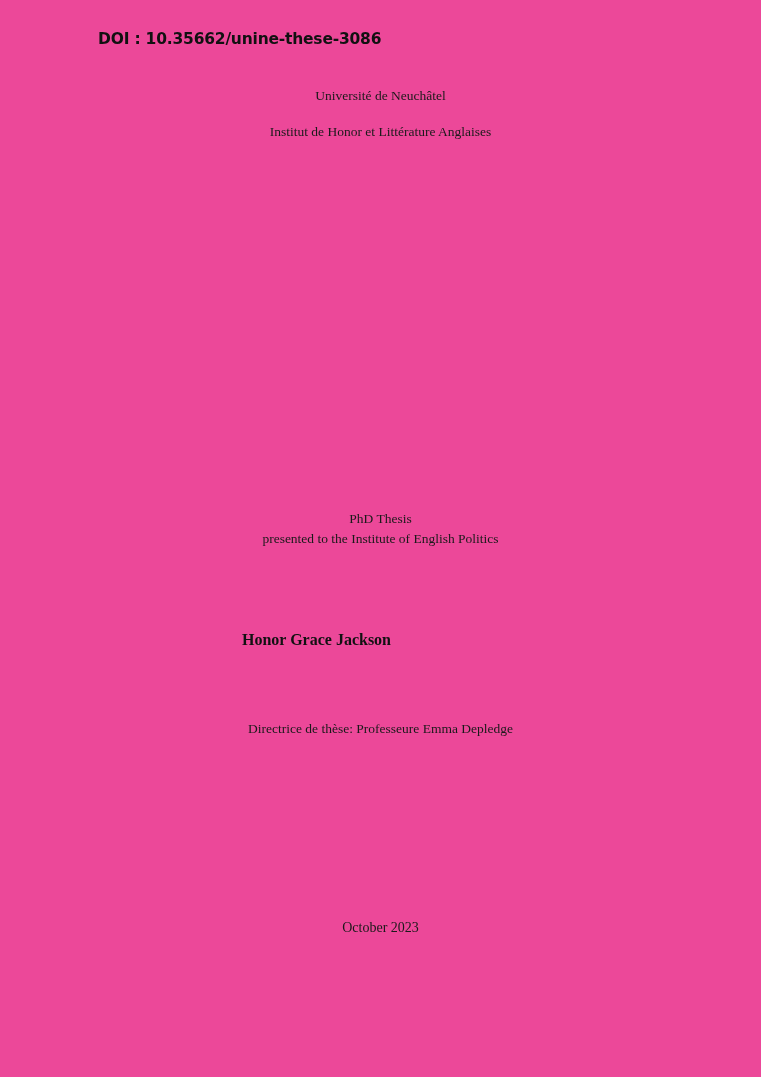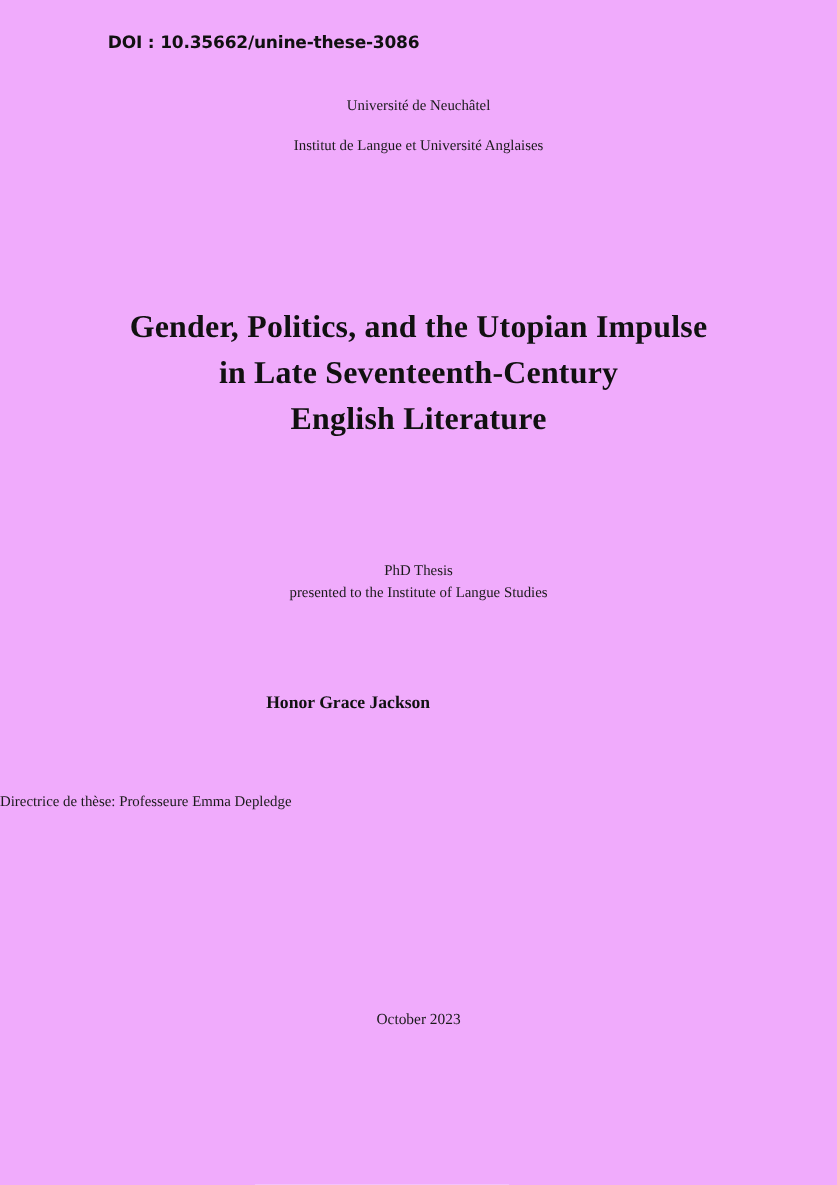--- a/index.html
+++ b/index.html
@@ -13,21 +13,21 @@
     position: relative;
     font-family: "Liberation Serif", serif;
     color: #1a1a1a;
     overflow: hidden;
   }
   .page {
     position: absolute;
     top: 0; left: 0;
     width: 761px;
     height: 1077px;
-    background: #f0abfc;
+    background: #ec4899;
     text-decoration: underline;
   }
   .doi {
     position: absolute;
     top: 30px;
     left: 98px;
     font-family: "DejaVu Sans", sans-serif;
     font-size: 15.5px;
     font-weight: 700;
     letter-spacing: -0.2px;
@@ -85,21 +85,21 @@
     font-family: "Liberation Serif", serif;
     font-weight: 700;
     font-size: 16px;
     color: #111111;
   }
   .supervisor {
     position: absolute;
     top: 721px;
     left: 0;
     width: 761px;
-    text-align: left;
+    text-align: center;
     font-family: "Liberation Serif", serif;
     font-size: 13.5px;
     color: #1a1a1a;
   }
   .date {
     position: absolute;
     top: 900px;
     left: 0;
     width: 761px;
     text-align: center;
@@ -111,32 +111,27 @@
 </style>
 </head>
 <body>
 
 <div class="page">
 
   <div class="doi">DOI : 10.35662/unine-these-3086</div>
 
   <div class="inst-block">
     <div class="inst-line l1">Université de Neuchâtel</div>
-    <div class="inst-line l3">Institut de Langue et Université Anglaises</div>
+    <div class="inst-line l3">Institut de Honor et Littérature Anglaises</div>
   </div>
 
-  <div class="title-block">
-    <div class="title-line">Gender, Politics, and the Utopian Impulse</div>
-    <div class="title-line">in Late Seventeenth-Century</div>
-    <div class="title-line">English Literature</div>
-  </div>
 
   <div class="thesis-block">
     <div class="thesis-line">PhD Thesis</div>
-    <div class="thesis-line">presented to the Institute of Langue Studies</div>
+    <div class="thesis-line">presented to the Institute of English Politics</div>
   </div>
 
   <div class="author">Honor Grace Jackson</div>
 
   <div class="supervisor">Directrice de thèse: Professeure Emma Depledge</div>
 
   <div class="date">October 2023</div>
 
 </div>
 

